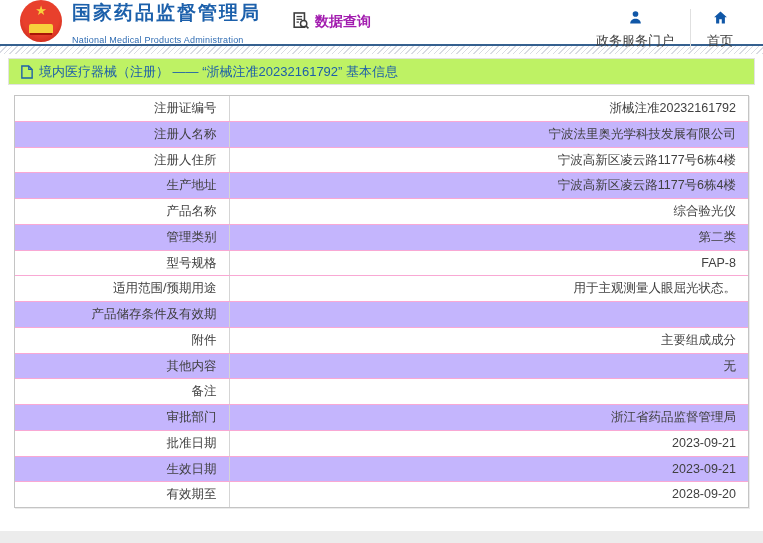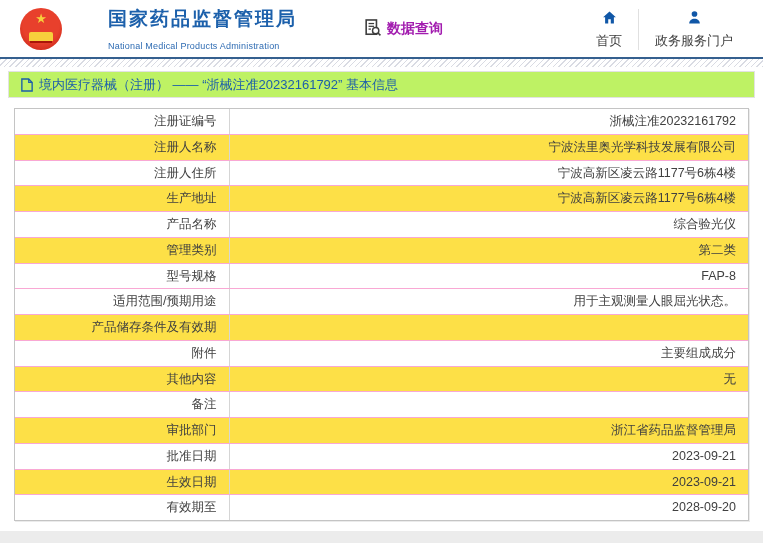--- a/index.html
+++ b/index.html
@@ -4,21 +4,21 @@
 <style>
   * { box-sizing: border-box; }
   html,body { margin:0; padding:0; }
   body {
     width:763px; height:543px; overflow:hidden; position:relative;
     background:#ffffff;
     font-family:"Liberation Sans","DejaVu Sans",sans-serif;
   }
 
   
-  .header { height:57px; display:flex; align-items:center; padding-left:20px; position:relative; background:#fff;gap:36px; }
+  .header { height:44px; display:flex; padding-left:20px; position:relative; background:#fff; }
   .logo-circle {
     width:42px; height:42px; border-radius:50%;
     background: radial-gradient(circle at 50% 40%, #e8402c 55%, #bf1d10 100%);
     position:relative; flex:0 0 auto;
   }
   .logo-circle::before {
     content:"★"; position:absolute; left:0; right:0; top:4px;
     text-align:center; font-size:13px; color:#f7d03c; line-height:13px;
   }
   .logo-circle::after {
@@ -52,21 +52,21 @@
   }
 
   
   .table-wrap { margin:10px 14px 0 14px; border:1px solid #c4c4c4;
     box-shadow:1px 1px 0 rgba(0,0,0,0.08); background:#fff; }
   table.info { width:100%; border-collapse:collapse; font-size:12.5px; color:#404040; }
   table.info td { border-bottom:1px solid #f9a8d4; padding:3px 12px; line-height:1.5; vertical-align:middle; }
   table.info tr:last-child td { border-bottom:none; }
   td.label { width:214px; text-align:right; border-right:1px solid #d5d5d5; white-space:nowrap; }
   td.value { text-align:right; }
-  tr.alt { background:#fde047; }
+  tr.alt { background:#c4b5fd; }
 
   .footer-strip { position:absolute; left:0; right:0; bottom:0; height:12px; background:#ececec; }
 </style>
 </head>
 <body>
 
 <div class="header">
   <div class="logo-circle"></div>
   <div class="brand-text">
     <div class="brand-title" style="color:#1c60ab">国家药品监督管理局</div>
@@ -84,33 +84,33 @@
         <line x1="19" y1="19" x2="22" y2="22" stroke="#3d3d3d" stroke-width="2"></line>
       </svg>
     </span>
     <span>数据查询</span>
   </div>
 
   <div class="top-nav">
     <div class="nav-item">
       <div class="nav-ico">
         <svg width="17" height="17" viewBox="0 0 24 24">
-          <path d="M12 3.5l9 8h-2.8v9h-4.4v-6h-3.6v6H5.8v-9H3z" fill="#1057a7"></path>
-        </svg>
-      </div>
-      <div class="nav-label">首页</div>
-    </div>
-    <div class="nav-item">
-      <div class="nav-ico">
-        <svg width="17" height="17" viewBox="0 0 24 24">
           <circle cx="12" cy="7" r="4" fill="#1057a7"></circle>
           <path d="M4.5 20.5c0-4.4 3.4-6.8 7.5-6.8s7.5 2.4 7.5 6.8z" fill="#1057a7"></path>
         </svg>
       </div>
       <div class="nav-label">政务服务门户</div>
+    </div>
+    <div class="nav-item">
+      <div class="nav-ico">
+        <svg width="17" height="17" viewBox="0 0 24 24">
+          <path d="M12 3.5l9 8h-2.8v9h-4.4v-6h-3.6v6H5.8v-9H3z" fill="#1057a7"></path>
+        </svg>
+      </div>
+      <div class="nav-label">首页</div>
     </div>
   </div>
 </div>
 
 <div class="blue-line"></div>
 <div class="hatch-band"></div>
 
 <div class="breadcrumb" style="color:#1d5fa9">
   <span style="display:inline-flex;">
     <svg width="12" height="14" viewBox="0 0 14 16">

